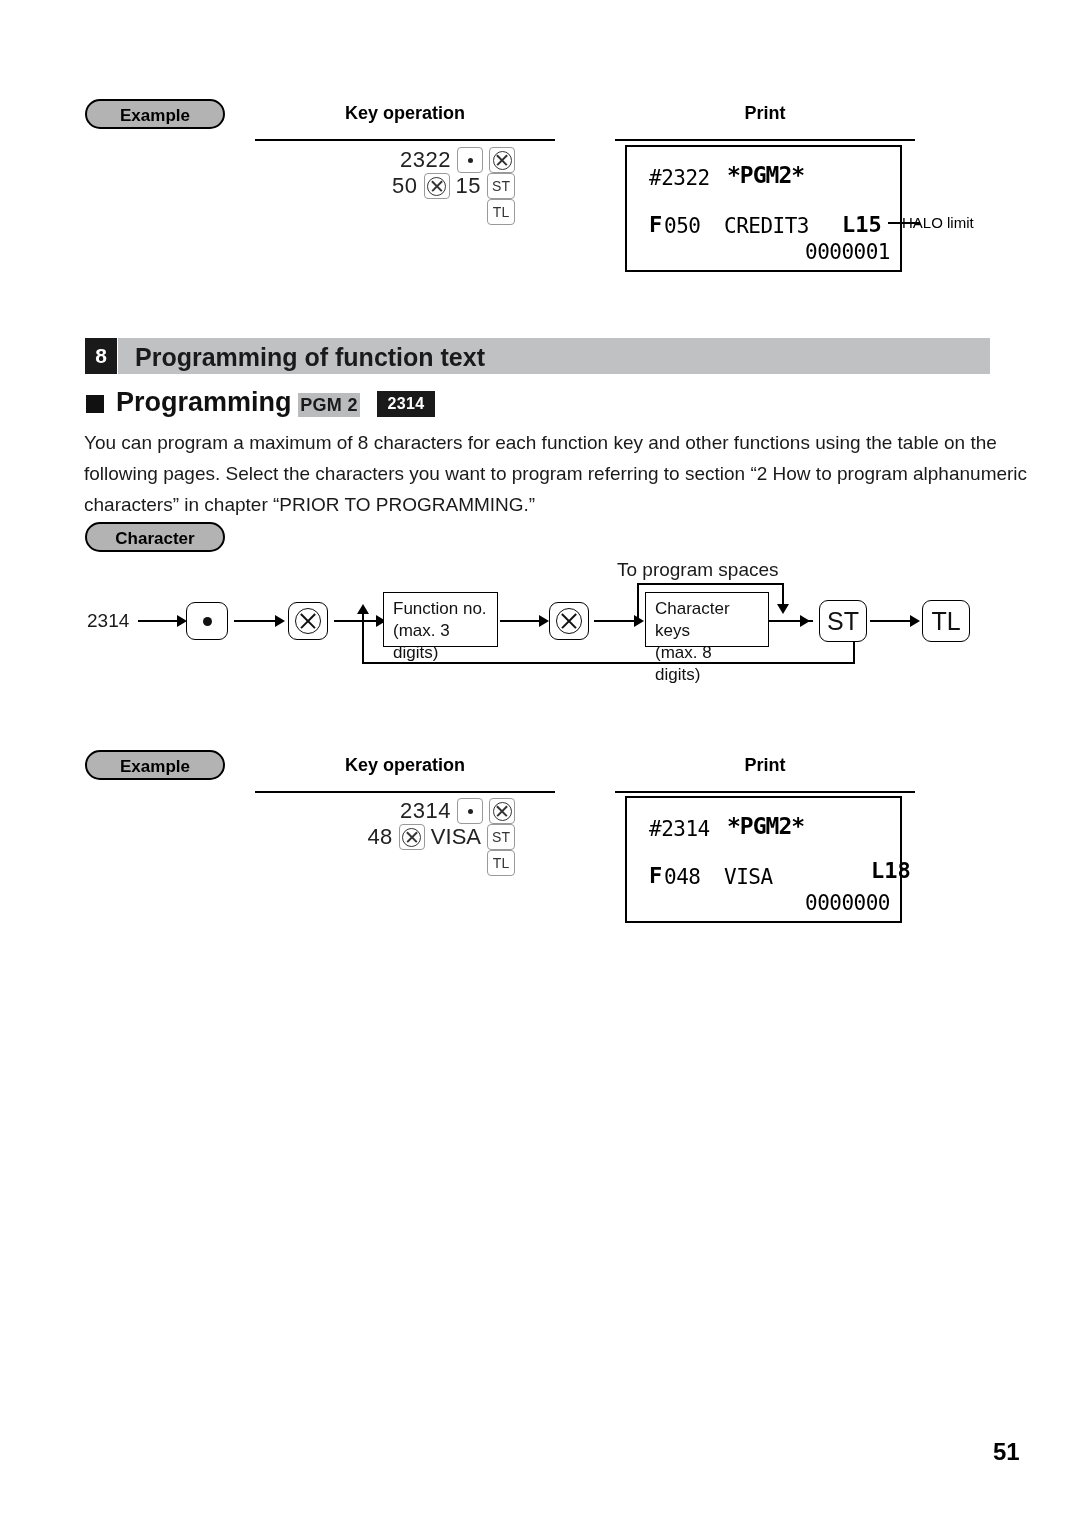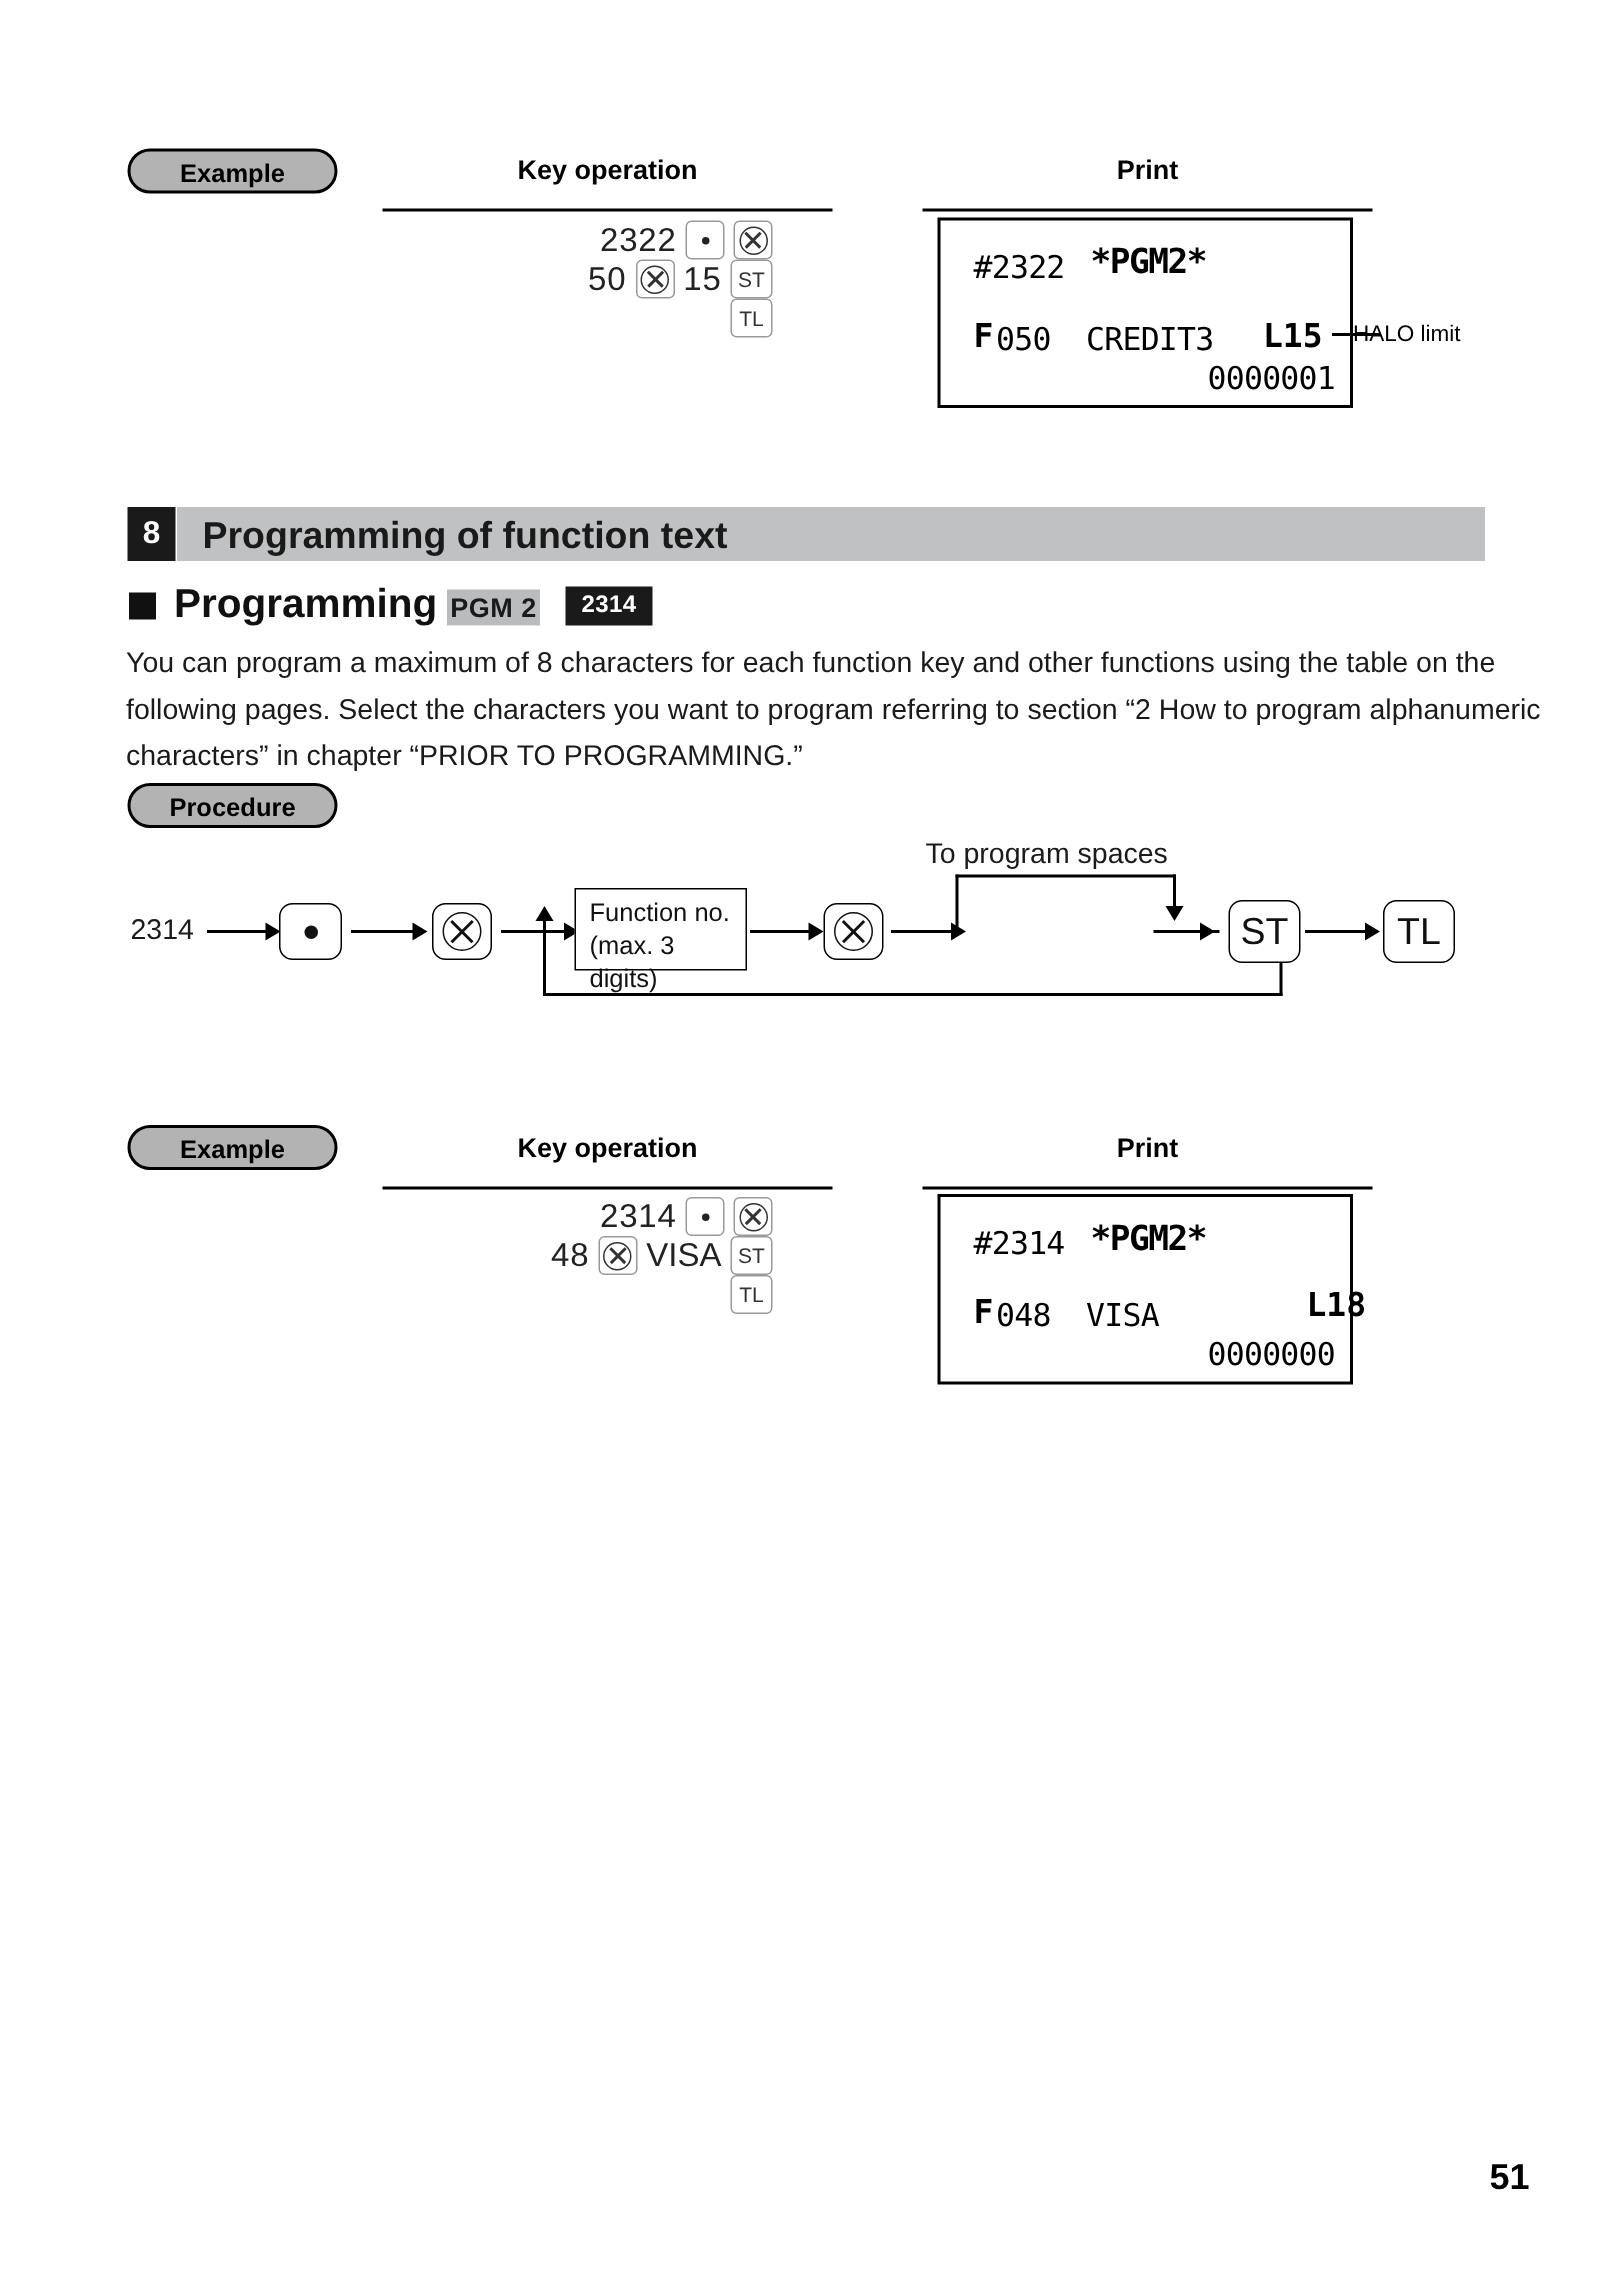--- a/index.html
+++ b/index.html
@@ -331,21 +331,21 @@
   <div class="sect-num" style="left:85px; top:338px; width:32px; height:36px;">8</div>
   <div class="sect-title" style="left:135px; top:343px;">Programming of function text</div>
 
   <div class="sq-bullet" style="left:86px; top:395px; width:18px; height:18px;"></div>
   <div class="sub-title" style="left:116px; top:387px;">Programming</div>
   <div class="tag-gray" style="left:298px; top:393px; width:62px; height:24px;">PGM 2</div>
   <div class="tag-black" style="left:377px; top:391px; width:58px; height:26px;">2314</div>
 
   <div class="body-copy" style="left:84px; top:427px; width:945px;">You can program a maximum of 8 characters for each function key and other functions using the table on the following pages. Select the characters you want to program referring to section “2 How to program alphanumeric characters” in chapter “PRIOR TO PROGRAMMING.”</div>
 
-  <div class="pill abs" style="left:85px; top:522px; width:140px;">Procedure</div>
+  <div class="pill abs" style="left:85px; top:522px; width:140px;">Character</div>
 
   <div class="fc-label" style="left:87px; top:610px;">2314</div>
 
   <div class="ln h" style="left:138px; top:620px; width:45px;"></div>
   <div class="arrow-r" style="left:177px; top:615px;"></div>
 
   <div class="fc-rkey" style="left:186px; top:602px; width:42px; height:38px;">
     <span class="fc-dot"></span>
   </div>
 
@@ -372,20 +372,24 @@
   <div class="ln h" style="left:500px; top:620px; width:44px;"></div>
   <div class="arrow-r" style="left:539px; top:615px;"></div>
 
   <div class="fc-rkey" style="left:549px; top:602px; width:40px; height:38px;">
     <span class="fc-x"></span>
   </div>
 
   <div class="ln h" style="left:594px; top:620px; width:46px;"></div>
   <div class="arrow-r" style="left:634px; top:615px;"></div>
 
+  <div class="fc-box" style="left:645px; top:592px; width:124px; height:55px;">
+    <div>Character keys</div>
+    <div>(max. 8 digits)</div>
+  </div>
 
   <div class="fc-label" style="left:617px; top:559px;">To program spaces</div>
   <div class="ln v" style="left:637px; top:583px; height:38px;"></div>
   <div class="ln h" style="left:637px; top:583px; width:147px;"></div>
   <div class="ln v" style="left:782px; top:583px; height:24px;"></div>
   <div class="arrow-d" style="left:777px; top:604px;"></div>
 
   <div class="ln h" style="left:769px; top:620px; width:44px;"></div>
   <div class="arrow-r" style="left:800px; top:615px;"></div>
 

